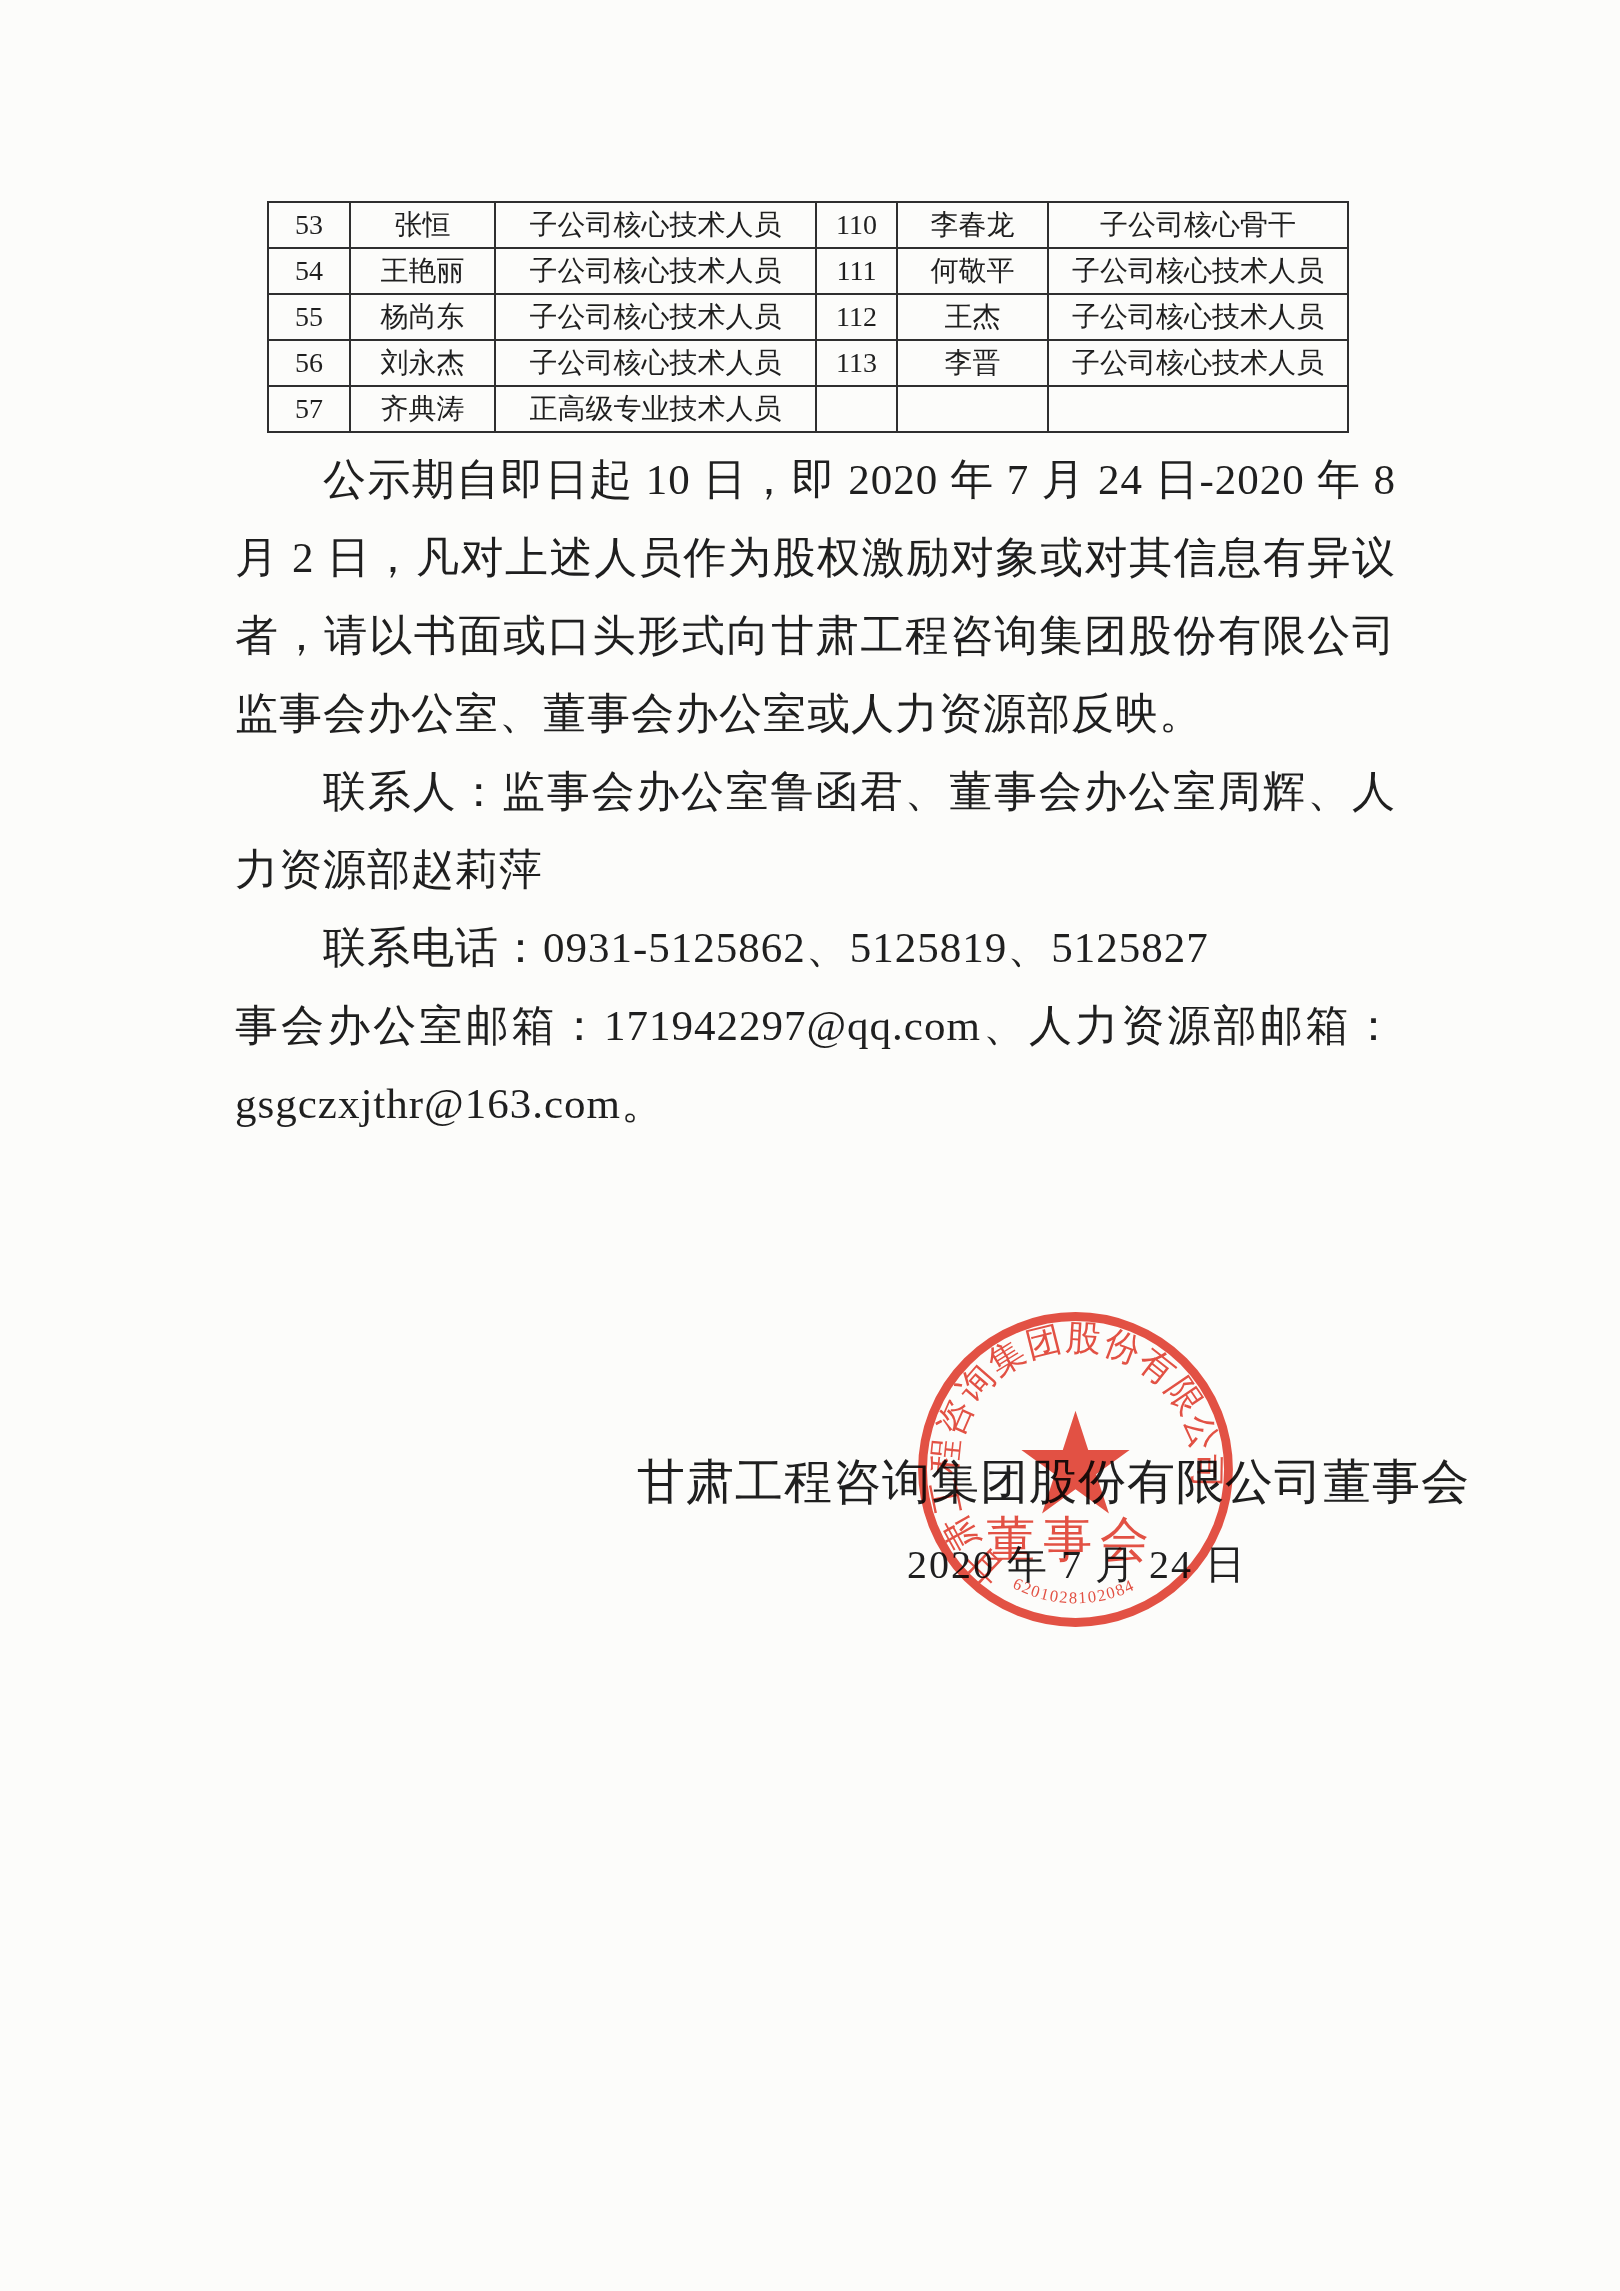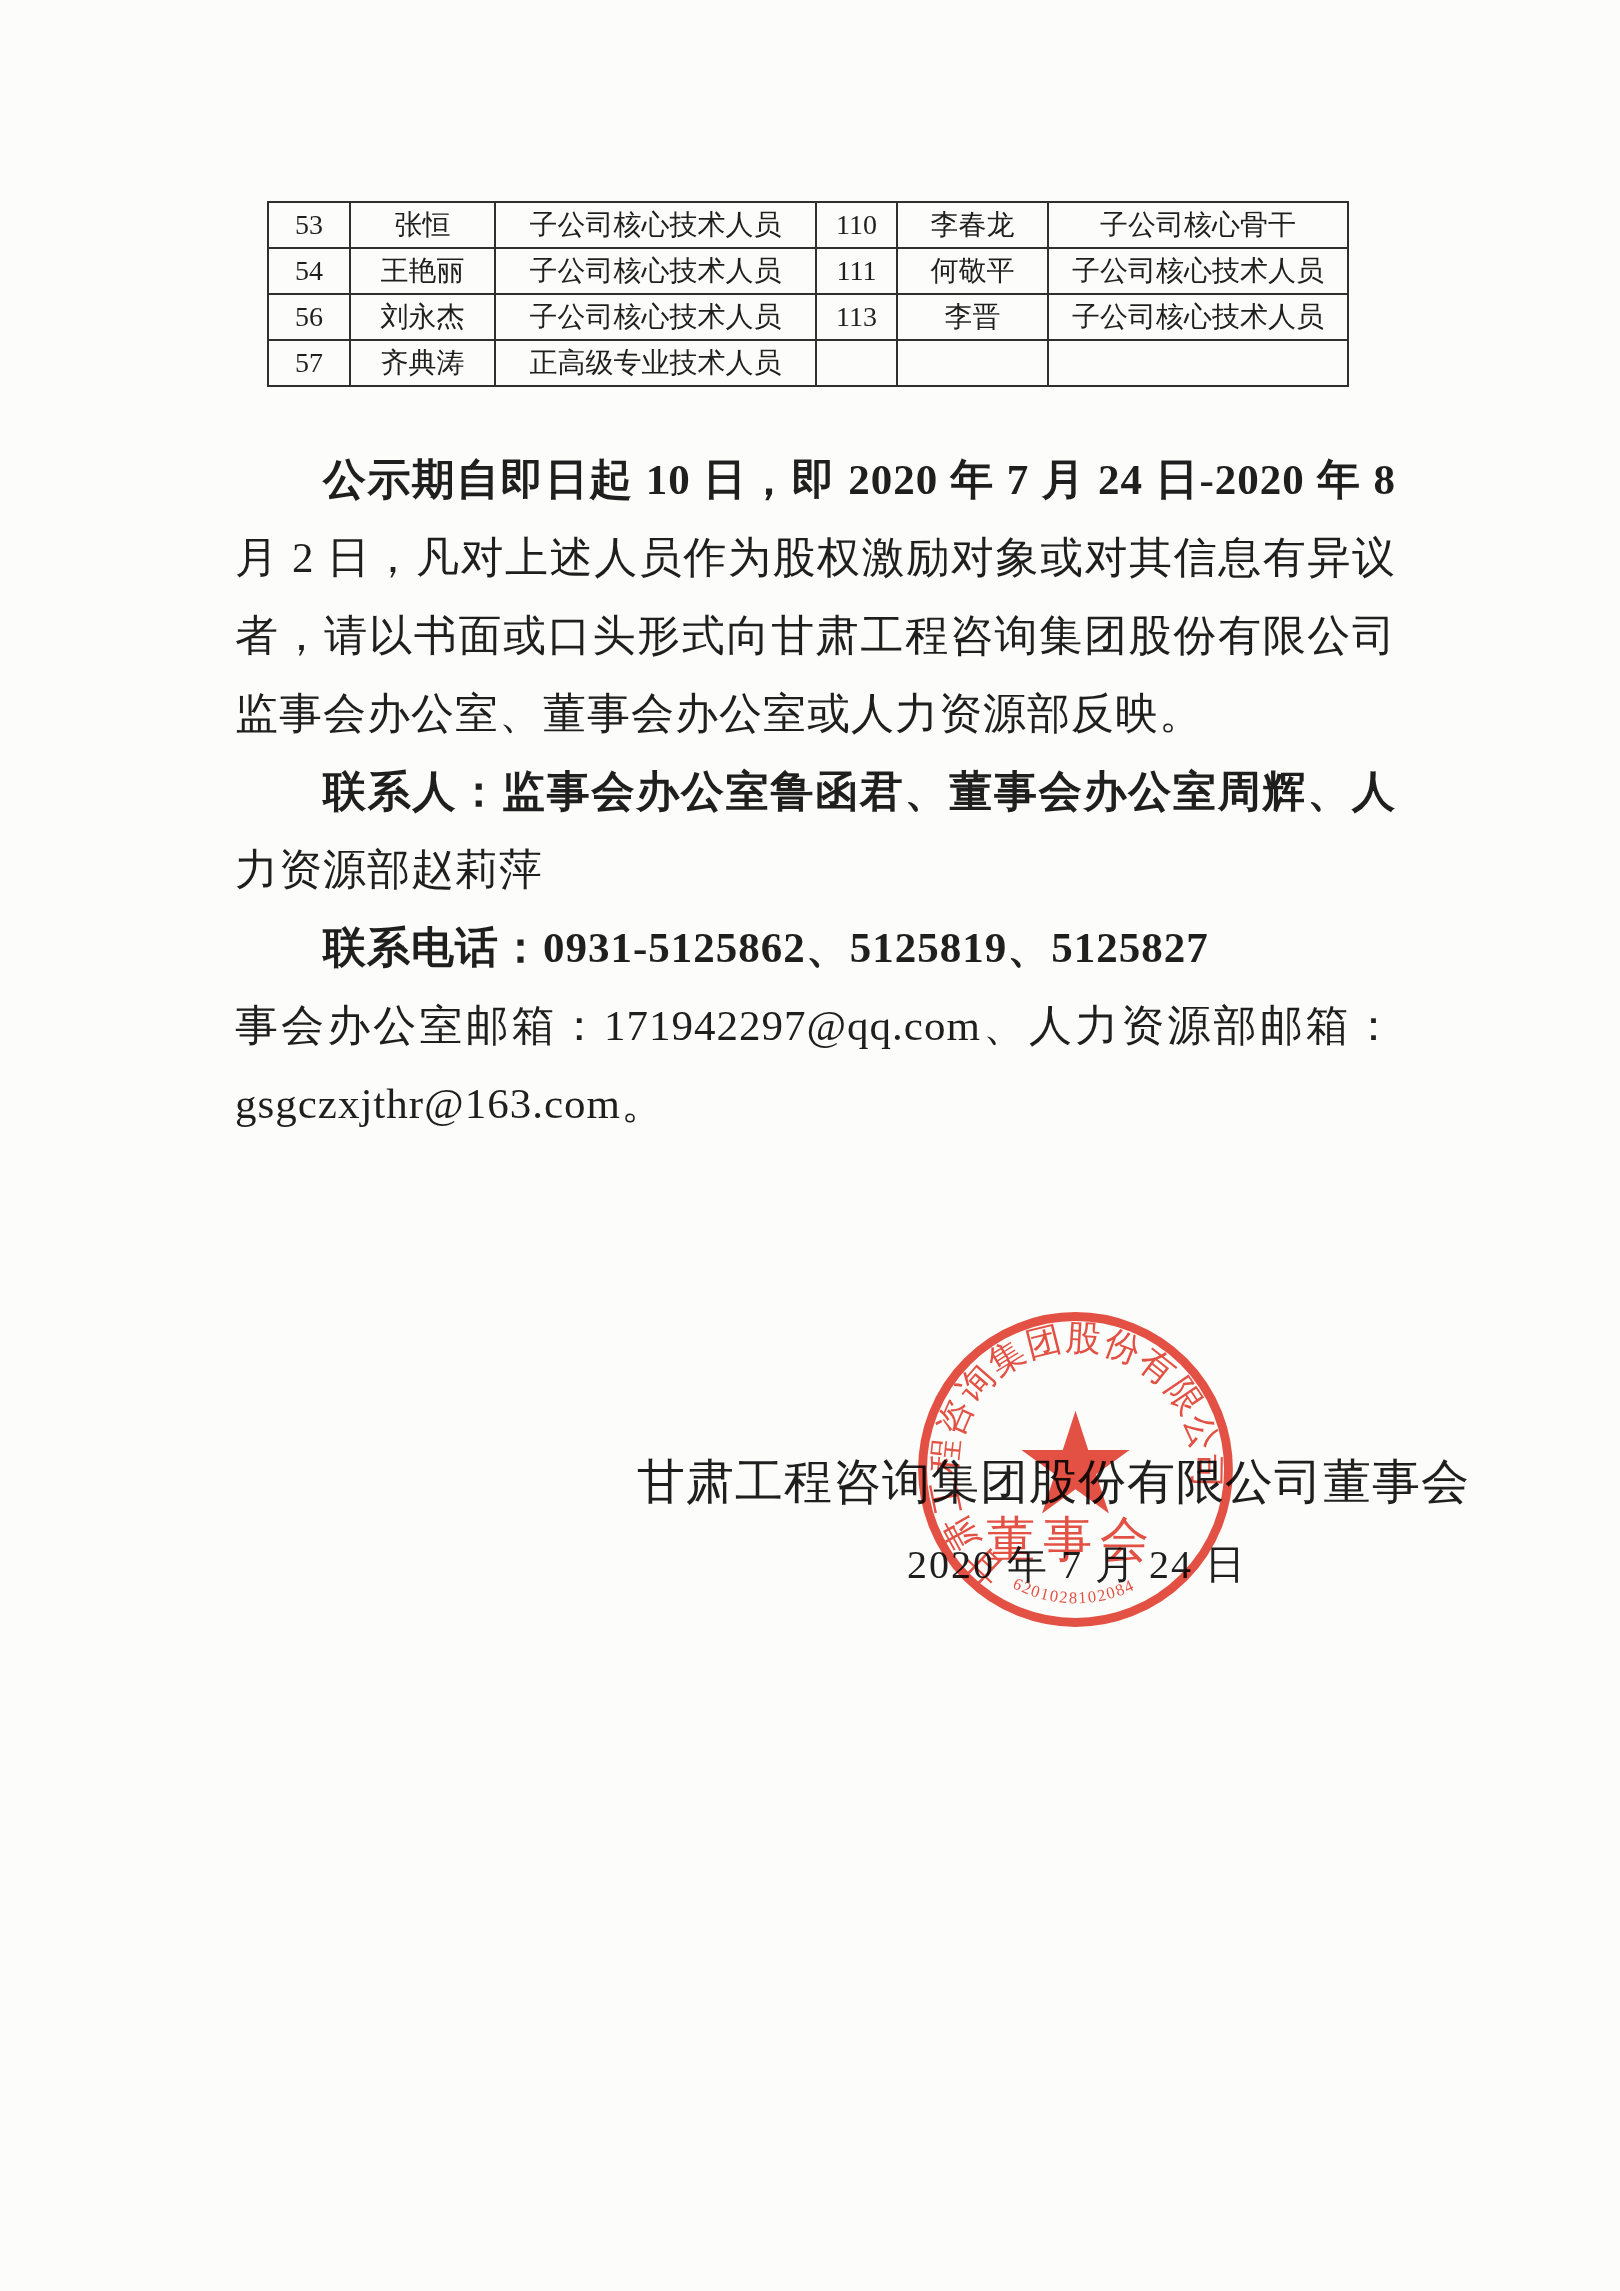--- a/index.html
+++ b/index.html
@@ -20,21 +20,21 @@
     font-size:28px;line-height:1;padding:0;
     overflow:hidden;white-space:nowrap;margin-left:28px;
   }
   
   .text-block{position:absolute;left:235px;top:441px;width:1161px;}
   .bline{
     height:78px;line-height:78px;font-size:43px;letter-spacing:1px;
     text-justify:inter-ideograph;
   }
   .bline.justify{text-align:justify;text-align-last:justify;}
-  .bline.indent{text-indent:88px;font-weight:bold;}
+  .bline.indent{text-indent:88px;}
   
   .sig-org{
     position:absolute;left:637px;top:1443px;height:78px;line-height:78px;
     font-size:48px;letter-spacing:1px;white-space:nowrap;
   }
   .sig-date{
     position:absolute;left:907px;top:1526px;height:78px;line-height:78px;
     font-size:40px;letter-spacing:2px;white-space:nowrap;
   }
   
@@ -64,20 +64,28 @@
       <td>110</td>
       <td>李春龙</td>
       <td>子公司核心骨干</td>
     </tr>
     <tr>
       <td>54</td>
       <td>王艳丽</td>
       <td>子公司核心技术人员</td>
       <td>111</td>
       <td>何敬平</td>
+      <td>子公司核心技术人员</td>
+    </tr>
+    <tr>
+      <td>55</td>
+      <td>杨尚东</td>
+      <td>子公司核心技术人员</td>
+      <td>112</td>
+      <td>王杰</td>
       <td>子公司核心技术人员</td>
     </tr>
     <tr>
       <td>56</td>
       <td>刘永杰</td>
       <td>子公司核心技术人员</td>
       <td>113</td>
       <td>李晋</td>
       <td>子公司核心技术人员</td>
     </tr>

